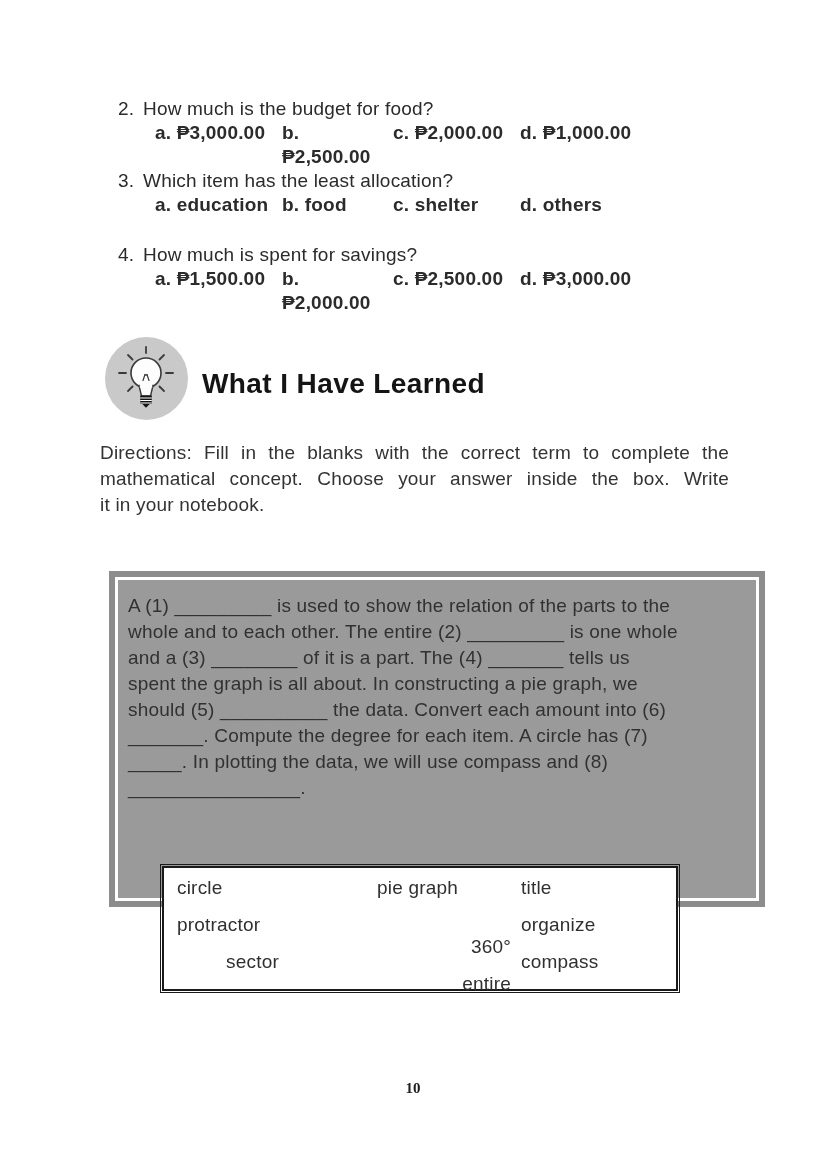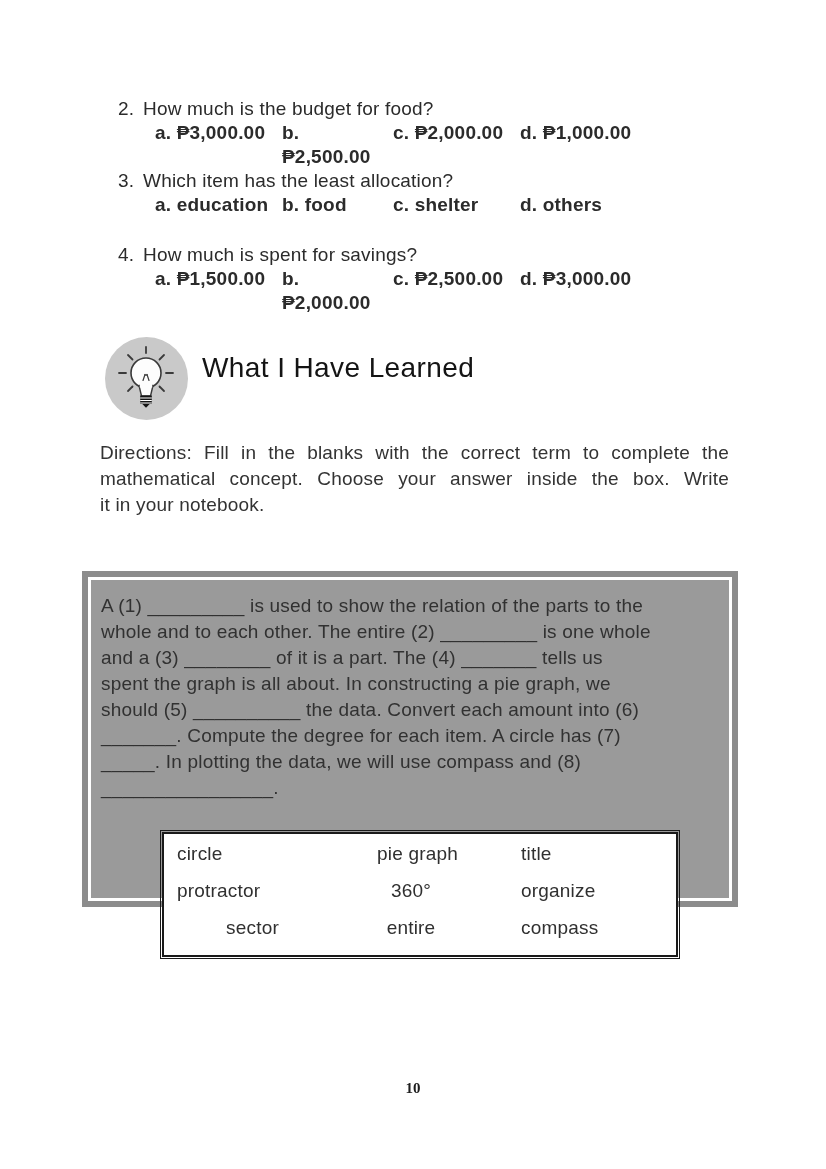--- a/index.html
+++ b/index.html
@@ -22,59 +22,59 @@
   .q-options{display:flex;padding-left:37px;font-weight:bold;}
   .q-options .opt-a{width:127px;}
   .q-options .opt-b{width:111px;}
   .q-options .opt-c{width:127px;}
   .q-options .opt-d{flex:1;}
   .question.gap{margin-top:26px;}
 
   
   .icon-circle{position:absolute;left:105px;top:337px;width:83px;height:83px;}
   .section-title{
-    position:absolute;left:202px;top:352px;margin:0;
-    font-size:28px;font-weight:normal;color:#141414;letter-spacing:0.4px;
+    position:absolute;left:202px;top:368px;margin:0;
+    font-size:28px;font-weight:bold;color:#141414;letter-spacing:0.4px;
   }
 
   
   .directions{
     position:absolute;left:100px;top:440px;width:629px;
     font-size:19px;line-height:26px;letter-spacing:0.2px;color:#333333;
   }
   .directions .just{text-align:justify;text-align-last:justify;}
 
   
   .concept-box{
-    position:absolute;left:82px;top:571px;width:656px;height:336px;
+    position:absolute;left:109px;top:571px;width:656px;height:336px;
     background:#8c8c8c;padding:6px;box-sizing:border-box;
   }
   .concept-inner{
     width:100%;height:100%;box-sizing:border-box;
     border:3px solid #ffffff;background:#9a9a9a;
     padding:13px 8px 0 10px;
   }
   .concept-line{
     font-size:19px;line-height:26px;letter-spacing:0.2px;
     color:#313131;white-space:nowrap;
   }
 
   
   .word-bank{
-    position:absolute;left:162px;top:832px;width:516px;height:125px;
+    position:absolute;left:162px;top:866px;width:516px;height:125px;
     box-sizing:border-box;border:2px solid #1a1a1a;
     outline:1px solid #1a1a1a;outline-offset:1px;
     padding-top:9px;background:#ffffff;
   }
   .wb-row{display:flex;height:37px;font-size:19px;letter-spacing:0.2px;color:#303030;}
   .wb-c1{width:147px;padding-left:13px;box-sizing:border-box;}
   .wb-c2{width:200px;padding-left:13px;box-sizing:border-box;text-align:center;}
   .wb-c3{flex:1;padding-left:10px;box-sizing:border-box;}
   .wb-c1.indent{padding-left:62px;}
-  .wb-c2.center{padding-left:0;text-align:center;}
+  .wb-c2.center{padding-left:0;text-align:right;margin-top:22px;}
 
   
   .page-num{
     position:absolute;left:0;right:0;top:1080px;text-align:center;
     font-family:"Liberation Serif", serif;font-size:15px;font-weight:600;color:#1d1d1d;
   }
   .watermark{
     position:absolute;left:0;right:0;top:1180px;text-align:center;
     font-size:20px;color:#c6c6c6;letter-spacing:0.6px;
   }

